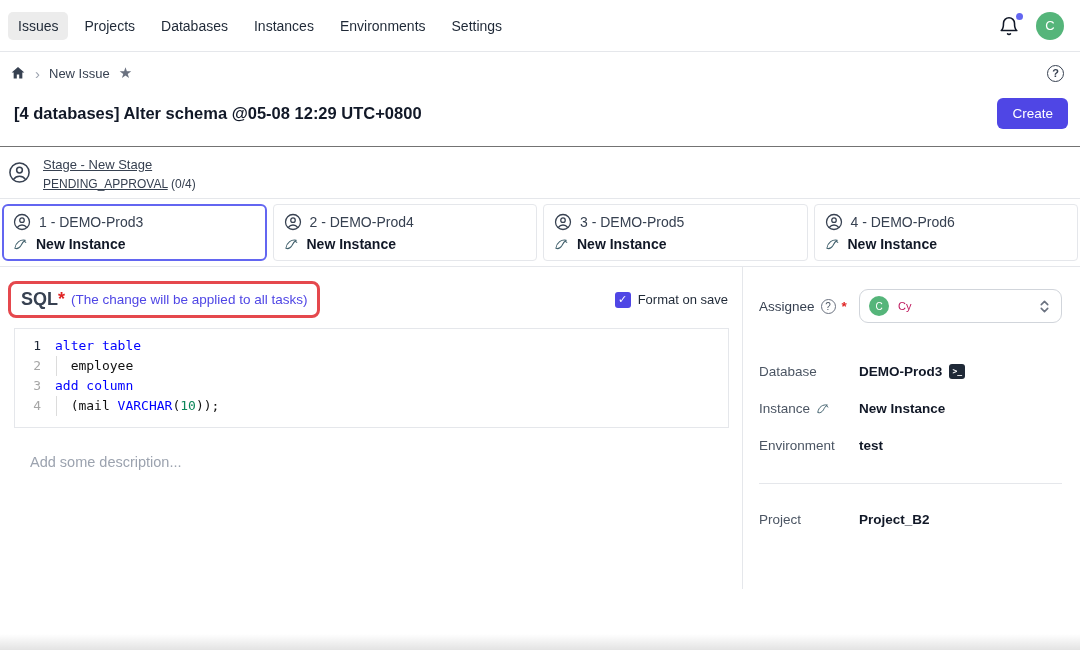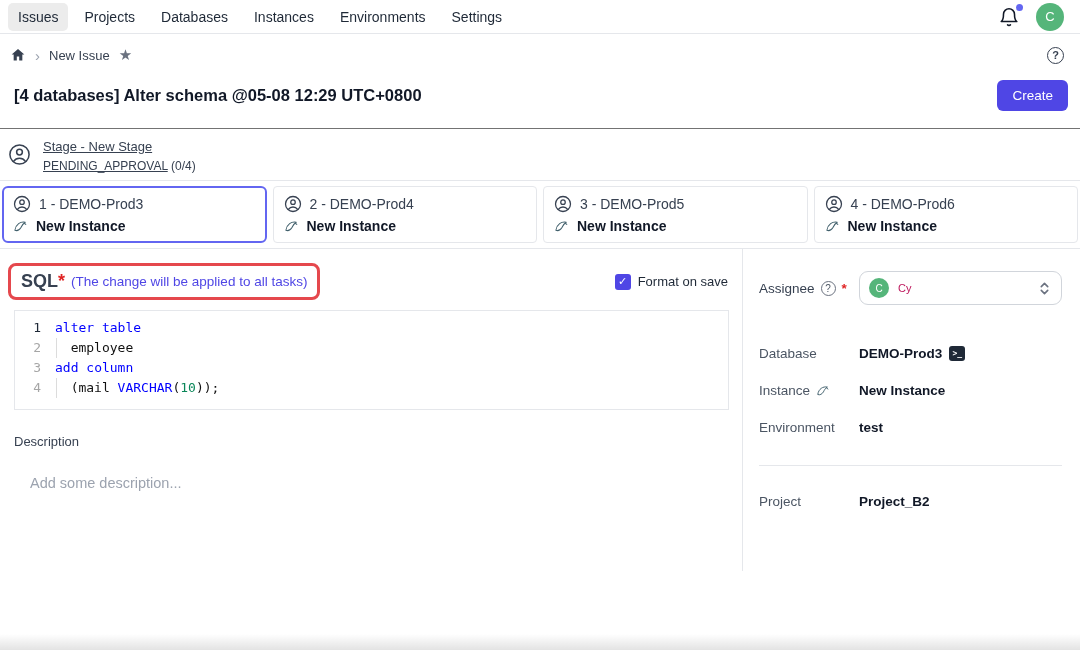--- a/index.html
+++ b/index.html
@@ -3,21 +3,21 @@
 <meta charset="utf-8">
 <style>
   * { margin:0; padding:0; box-sizing:border-box; }
   html,body { width:1080px; height:650px; }
   body {
     font-family:"Liberation Sans", sans-serif;
     background:#ffffff; color:#111827;
     position:relative; overflow:hidden;
   }
   
-  .topnav { height:34px; display:flex; align-items:center; padding:0 16px 0 8px; border-bottom:1px solid #e5e7eb; }
+  .topnav { height:52px; display:flex; align-items:center; padding:0 16px 0 8px; border-bottom:1px solid #e5e7eb; }
   .nav-items { display:flex; gap:6px; align-items:center; }
   .nav-item { font-size:14px; color:#1f2937; padding:6px 10px; border-radius:5px; cursor:pointer; }
   .nav-item.active { background:#ececec; }
   .nav-right { margin-left:auto; display:flex; align-items:center; gap:16px; }
   .bell-wrap { position:relative; width:22px; height:22px; }
   .notif-dot { position:absolute; top:-2px; right:-3px; width:7px; height:7px; border-radius:50%; background:#6366f1; }
   .avatar { width:28px; height:28px; border-radius:50%; background:#55b57a; color:#fff; font-size:13px; font-weight:500;
             display:flex; align-items:center; justify-content:center; }
   
   .breadcrumb-row { height:42px; display:flex; align-items:center; padding:0 16px 0 10px; gap:9px; font-size:13px; color:#374151; }
@@ -269,21 +269,20 @@
       <div class="code-line">
         <span class="ln">3</span>
         <span class="code"><span class="kw">add column</span></span>
       </div>
       <div class="code-line">
         <span class="ln">4</span>
         <span class="code ind"><span class="plain">(mail </span><span class="kw">VARCHAR</span><span class="plain">(</span><span class="num">10</span><span class="plain">));</span></span>
       </div>
     </div>
 
-    <div class="desc-label">Description</div>
     <div class="desc-placeholder">Add some description...</div>
   </div>
 
   <div class="right">
     <div class="assignee-row">
       <span class="assignee-label">
         <span>Assignee</span>
         <span class="assignee-help">?</span>
         <span class="req">*</span>
       </span>

